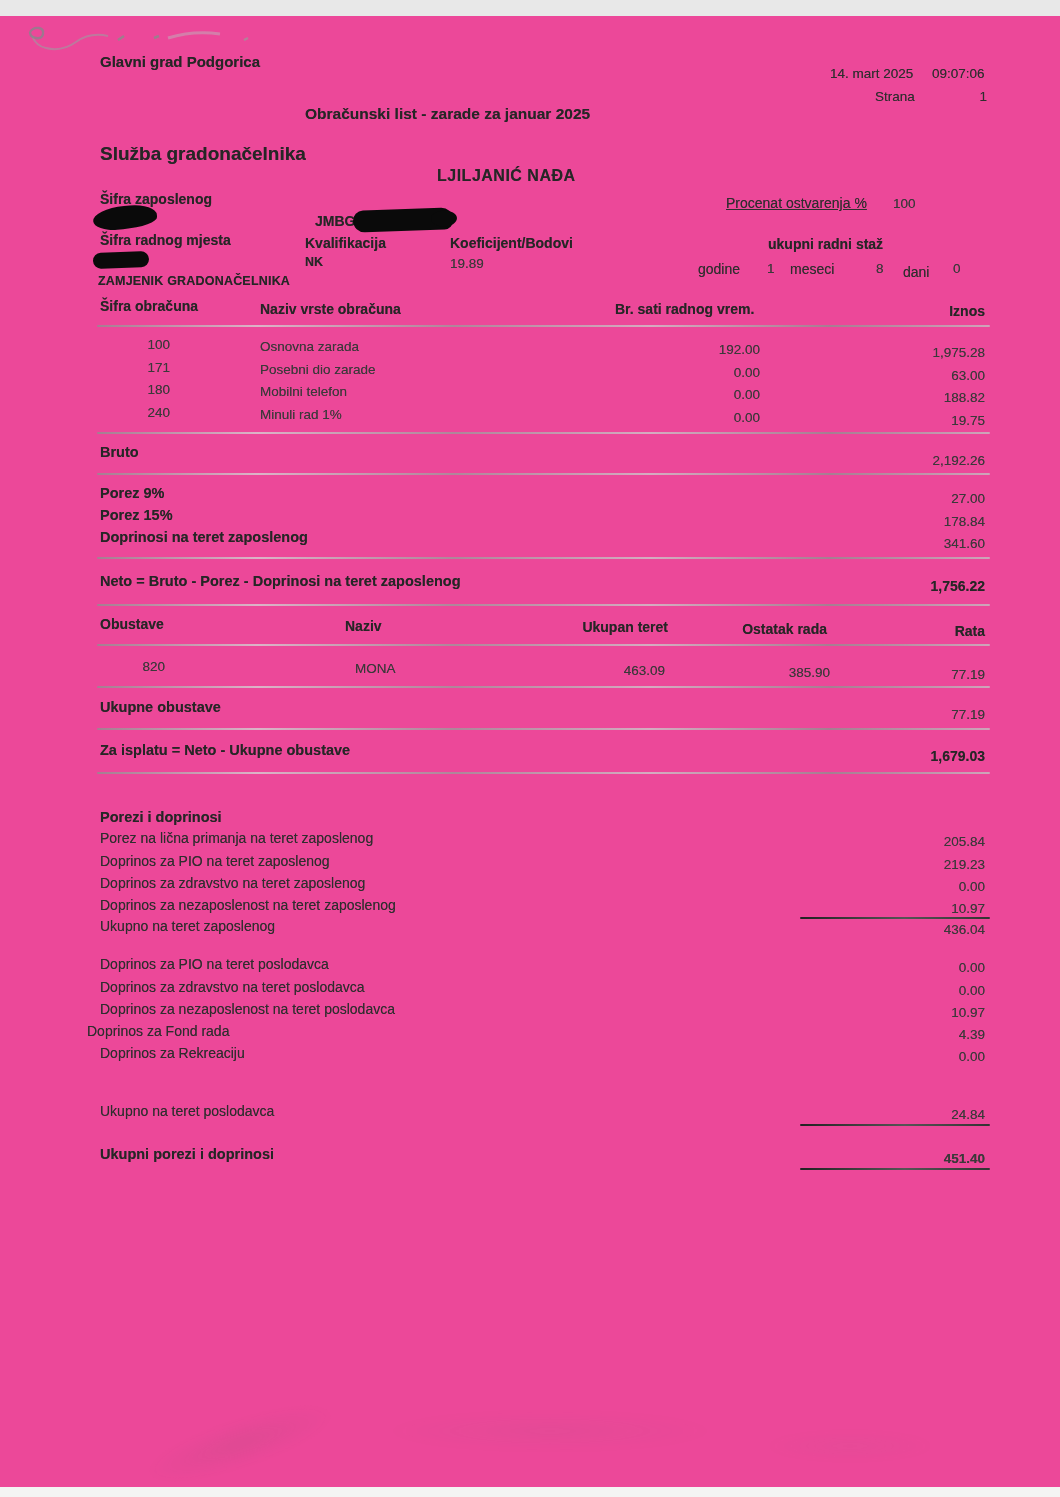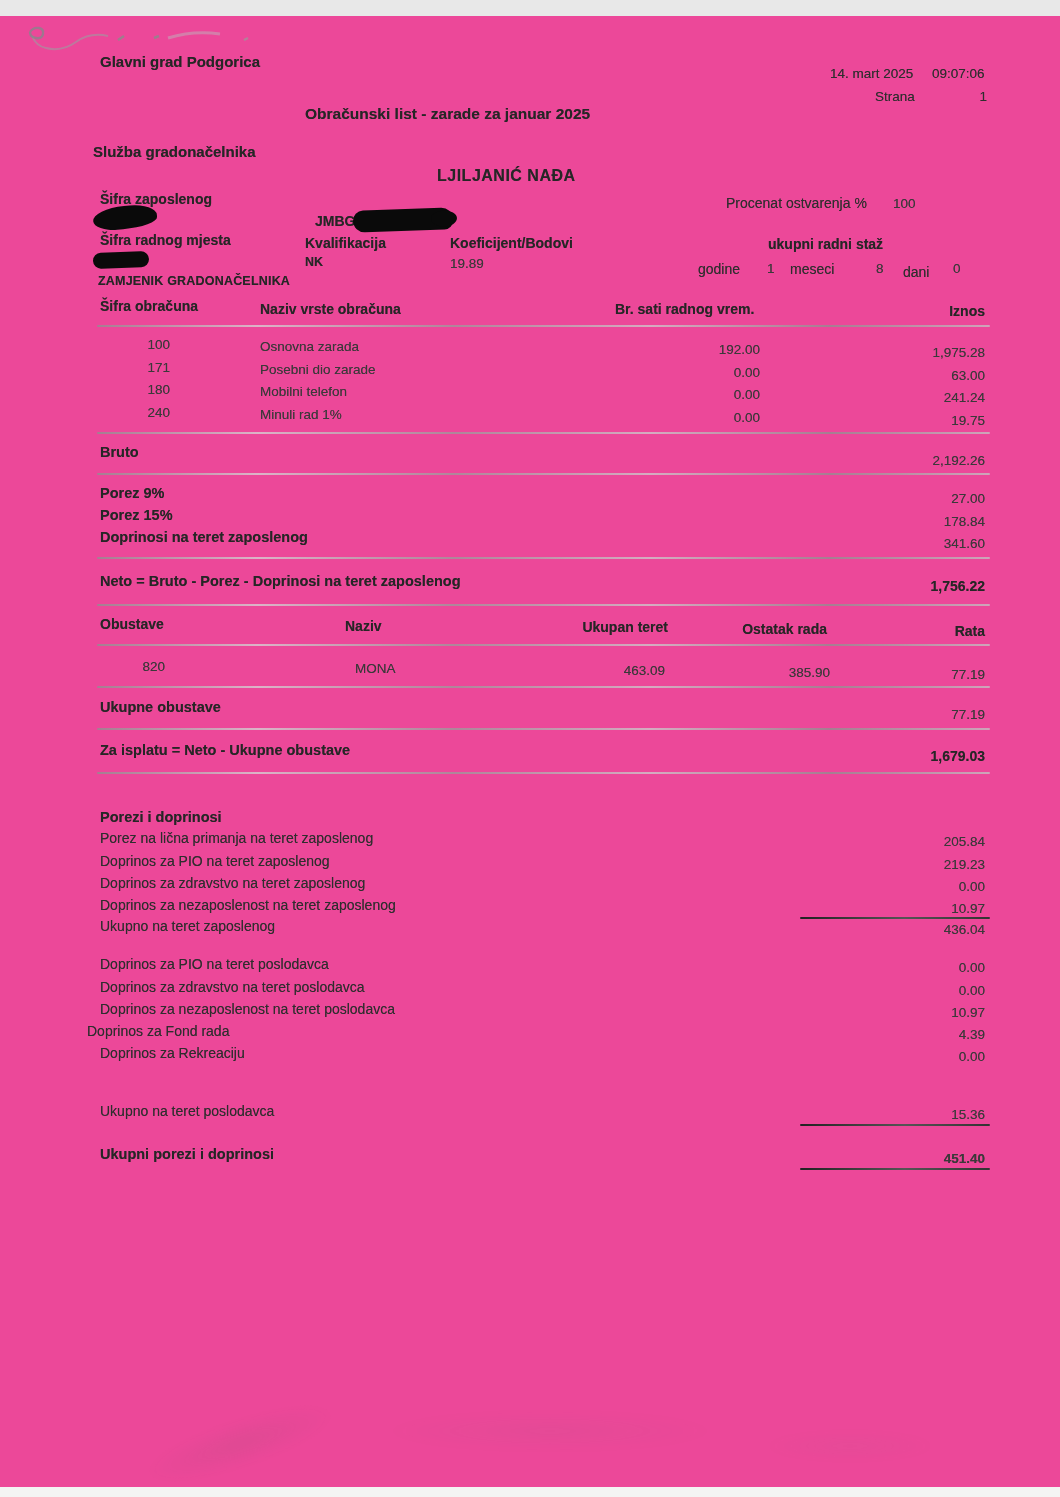--- a/index.html
+++ b/index.html
@@ -50,30 +50,30 @@
     <path d="M226,22 l4,-2" stroke="#9a9a9a" stroke-width="2.4" opacity="0.7"></path>
   </svg>
 
   <div class="t bold" style="left:100px; top:38px; font-size:15px;">Glavni grad Podgorica</div>
   <div class="t" style="left:830px; top:51px; font-size:13.5px;">14. mart 2025</div>
   <div class="t" style="left:932px; top:51px; font-size:13.5px;">09:07:06</div>
   <div class="t" style="left:875px; top:74px; font-size:13.5px;">Strana</div>
   <div class="t rt" style="right:73px; top:74px; font-size:13.5px;">1</div>
   <div class="t bold" style="left:305px; top:89px; font-size:15.5px;">Obračunski list  -  zarade za  januar 2025</div>
 
-  <div class="t bold" style="left:93px; top:128px; font-size:15px;">Služba gradonačelnika</div>
+  <div class="t bold" style="left:100px; top:128px; font-size:19px;">Služba gradonačelnika</div>
   <div class="t bold" style="left:437px; top:151px; font-size:16px; letter-spacing:.5px;">LJILJANIĆ NAĐA</div>
 
   <div class="t bold" style="left:100px; top:176px;">Šifra zaposlenog</div>
   <div class="blob blob1" style="left:93px; top:190px; width:64px; height:23px;"></div>
 
   <div class="t bold" style="left:315px; top:198px;text-align:center;">JMBG</div>
   <div class="blob blob2" style="left:353px; top:193px; width:100px; height:22px;"></div>
 
-  <div class="t" style="left:726px; top:180px;">Procenat ostvarenja %</div>
+  <div class="t" style="left:726px; top:180px;text-decoration:underline;">Procenat ostvarenja %</div>
   <div class="t num" style="left:893px; top:181px;">100</div>
 
   <div class="t bold" style="left:100px; top:217px;">Šifra radnog mjesta</div>
   <div class="blob blob3" style="left:93px; top:236px; width:56px; height:16px;"></div>
 
   <div class="t bold" style="left:305px; top:220px;">Kvalifikacija</div>
   <div class="t bold small" style="left:305px; top:240px;">NK</div>
 
   <div class="t bold" style="left:450px; top:220px;">Koeficijent/Bodovi</div>
   <div class="t num" style="left:450px; top:241px;">19.89</div>
@@ -103,21 +103,21 @@
   <div>
     <div class="t num rt" style="left:130px; width:40px; top:345px;">171</div>
     <div class="t num" style="left:260px; top:347px;">Posebni dio zarade</div>
     <div class="t num rt" style="right:300px; top:350px;">0.00</div>
     <div class="t num rt" style="right:75px; top:353px;">63.00</div>
   </div>
   <div>
     <div class="t num rt" style="left:130px; width:40px; top:367px;">180</div>
     <div class="t num" style="left:260px; top:369px;">Mobilni telefon</div>
     <div class="t num rt" style="right:300px; top:372px;">0.00</div>
-    <div class="t num rt" style="right:75px; top:375px;">241.24</div>
+    <div class="t num rt" style="right:75px; top:375px;">188.82</div>
   </div>
   <div>
     <div class="t num rt" style="left:130px; width:40px; top:390px;">240</div>
     <div class="t num" style="left:260px; top:392px;">Minuli rad 1%</div>
     <div class="t num rt" style="right:300px; top:395px;">0.00</div>
     <div class="t num rt" style="right:75px; top:398px;">19.75</div>
   </div>
   <div class="rule" style="left:97px; top:416px; width:893px;"></div>
 
   <div class="t bold" style="left:100px; top:429px; font-size:14.5px;">Bruto</div>
@@ -179,21 +179,21 @@
   <div class="t" style="left:100px; top:964px;">Doprinos za zdravstvo na teret poslodavca</div>
   <div class="t num rt" style="right:75px; top:968px;">0.00</div>
   <div class="t" style="left:100px; top:986px;">Doprinos za nezaposlenost na teret poslodavca</div>
   <div class="t num rt" style="right:75px; top:990px;">10.97</div>
   <div class="t" style="left:87px; top:1008px;">Doprinos za Fond rada</div>
   <div class="t num rt" style="right:75px; top:1012px;">4.39</div>
   <div class="t" style="left:100px; top:1030px;">Doprinos za Rekreaciju</div>
   <div class="t num rt" style="right:75px; top:1034px;">0.00</div>
 
   <div class="t" style="left:100px; top:1088px;">Ukupno na teret poslodavca</div>
-  <div class="t num rt" style="right:75px; top:1092px;">15.36</div>
+  <div class="t num rt" style="right:75px; top:1092px;">24.84</div>
   <div class="subrule" style="left:800px; top:1108px; width:190px;"></div>
 
   <div class="t bold" style="left:100px; top:1131px; font-size:14.5px;">Ukupni porezi i doprinosi</div>
   <div class="t num rt" style="right:75px; top:1136px; font-weight:600;">451.40</div>
   <div class="subrule" style="left:800px; top:1152px; width:190px;"></div>
 
   <div class="smudge" style="left:140px; top:1405px; width:200px; height:45px; background:radial-gradient(ellipse at center, rgba(90,90,90,.18), transparent 70%); transform:rotate(-18deg);"></div>
   <div class="smudge" style="left:380px; top:1395px; width:340px; height:40px; background:radial-gradient(ellipse at center, rgba(110,110,110,.12), transparent 70%);"></div>
   <div class="smudge" style="left:760px; top:1415px; width:180px; height:30px; background:radial-gradient(ellipse at center, rgba(120,120,120,.10), transparent 70%);"></div>
   <div class="footerband"></div>

